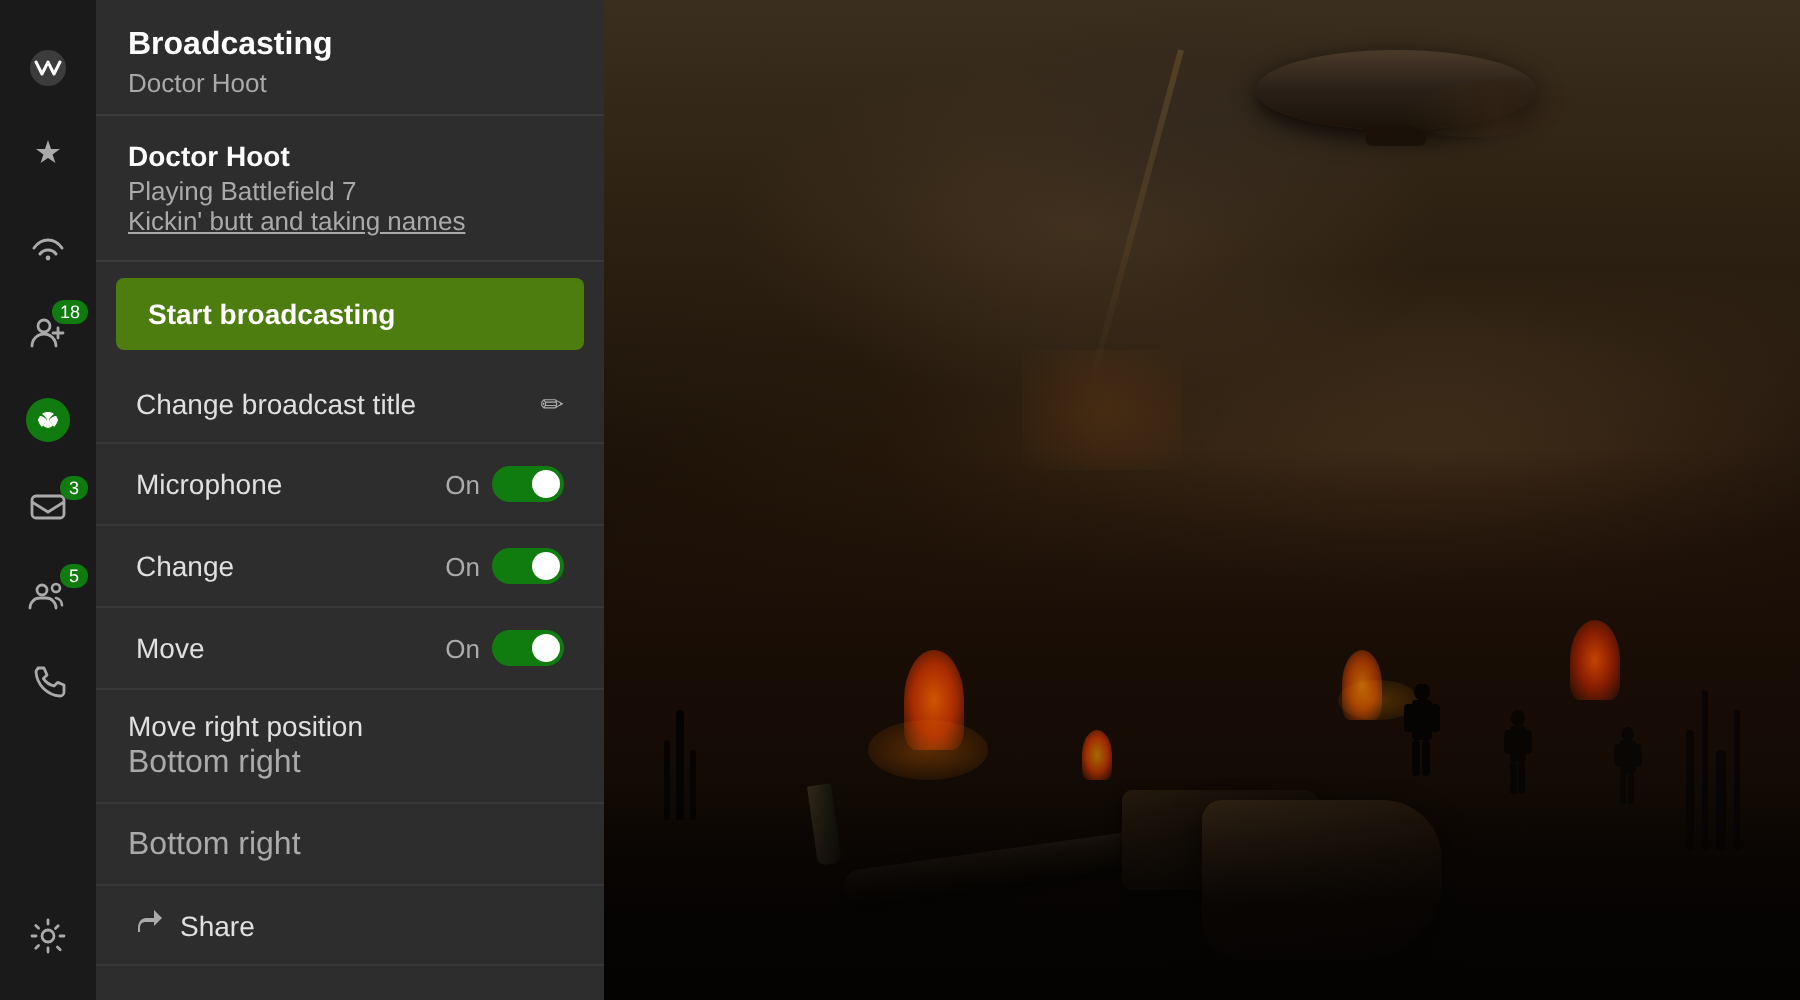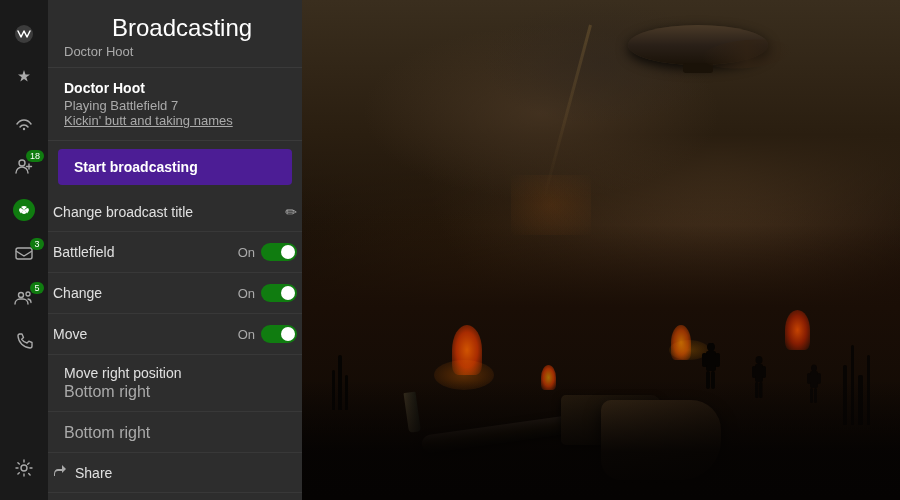--- a/index.html
+++ b/index.html
@@ -61,24 +61,23 @@
       overflow-y: auto;
       overflow-x: hidden;
     }
     .sidebar::-webkit-scrollbar { width: 0; }
 
     .sidebar-header {
       padding: 14px 16px 8px 16px;
       border-bottom: 1px solid #3a3a3a;
     }
     .sidebar-header-title {
-      font-size: 24px;
-      font-weight: 400;
+      font-size: 16px;
+      font-weight: 700;
       color: #fff;
-      margin-left: 48px;
     }
     .sidebar-header-sub {
       font-size: 13px;
       color: #aaa;
       margin-top: 2px;
     }
 
     .user-section {
       padding: 12px 16px;
       border-bottom: 1px solid #3a3a3a;
@@ -94,37 +93,37 @@
       margin-top: 2px;
     }
     .user-status {
       font-size: 13px;
       color: #aaa;
       text-decoration: underline;
     }
 
     .start-btn {
       margin: 8px 10px;
-      background: #4c1d95;
+      background: #4d7c0f;
       color: #fff;
       border: none;
       border-radius: 4px;
       padding: 10px 16px;
       font-size: 14px;
       font-weight: 600;
       cursor: pointer;
       width: calc(100% - 20px);
       text-align: left;
     }
 
     .menu-item {
       display: flex;
       align-items: center;
       justify-content: space-between;
-      padding: 11px 5px;
+      padding: 11px 20px;
       color: #e0e0e0;
       font-size: 14px;
       cursor: pointer;
       border-bottom: 1px solid #383838;
     }
     .menu-item-label { display: flex; align-items: center; gap: 8px; }
     .menu-item-right { display: flex; align-items: center; gap: 6px; color: #aaa; font-size: 13px; }
 
     .menu-item-multi {
       display: flex;
@@ -482,21 +481,21 @@
       <span>Change broadcast title</span>
     </span>
     <span class="menu-item-right">
       <span class="edit-icon">✏</span>
     </span>
   </div>
 
   
   <div class="menu-item">
     <span class="menu-item-label">
-      <span>Battlefield</span>
+      <span>Microphone</span>
     </span>
     <span class="menu-item-right">
       <span>On</span>
       <div class="toggle"></div>
     </span>
   </div>
 
   
   <div class="menu-item">
     <span class="menu-item-label">

